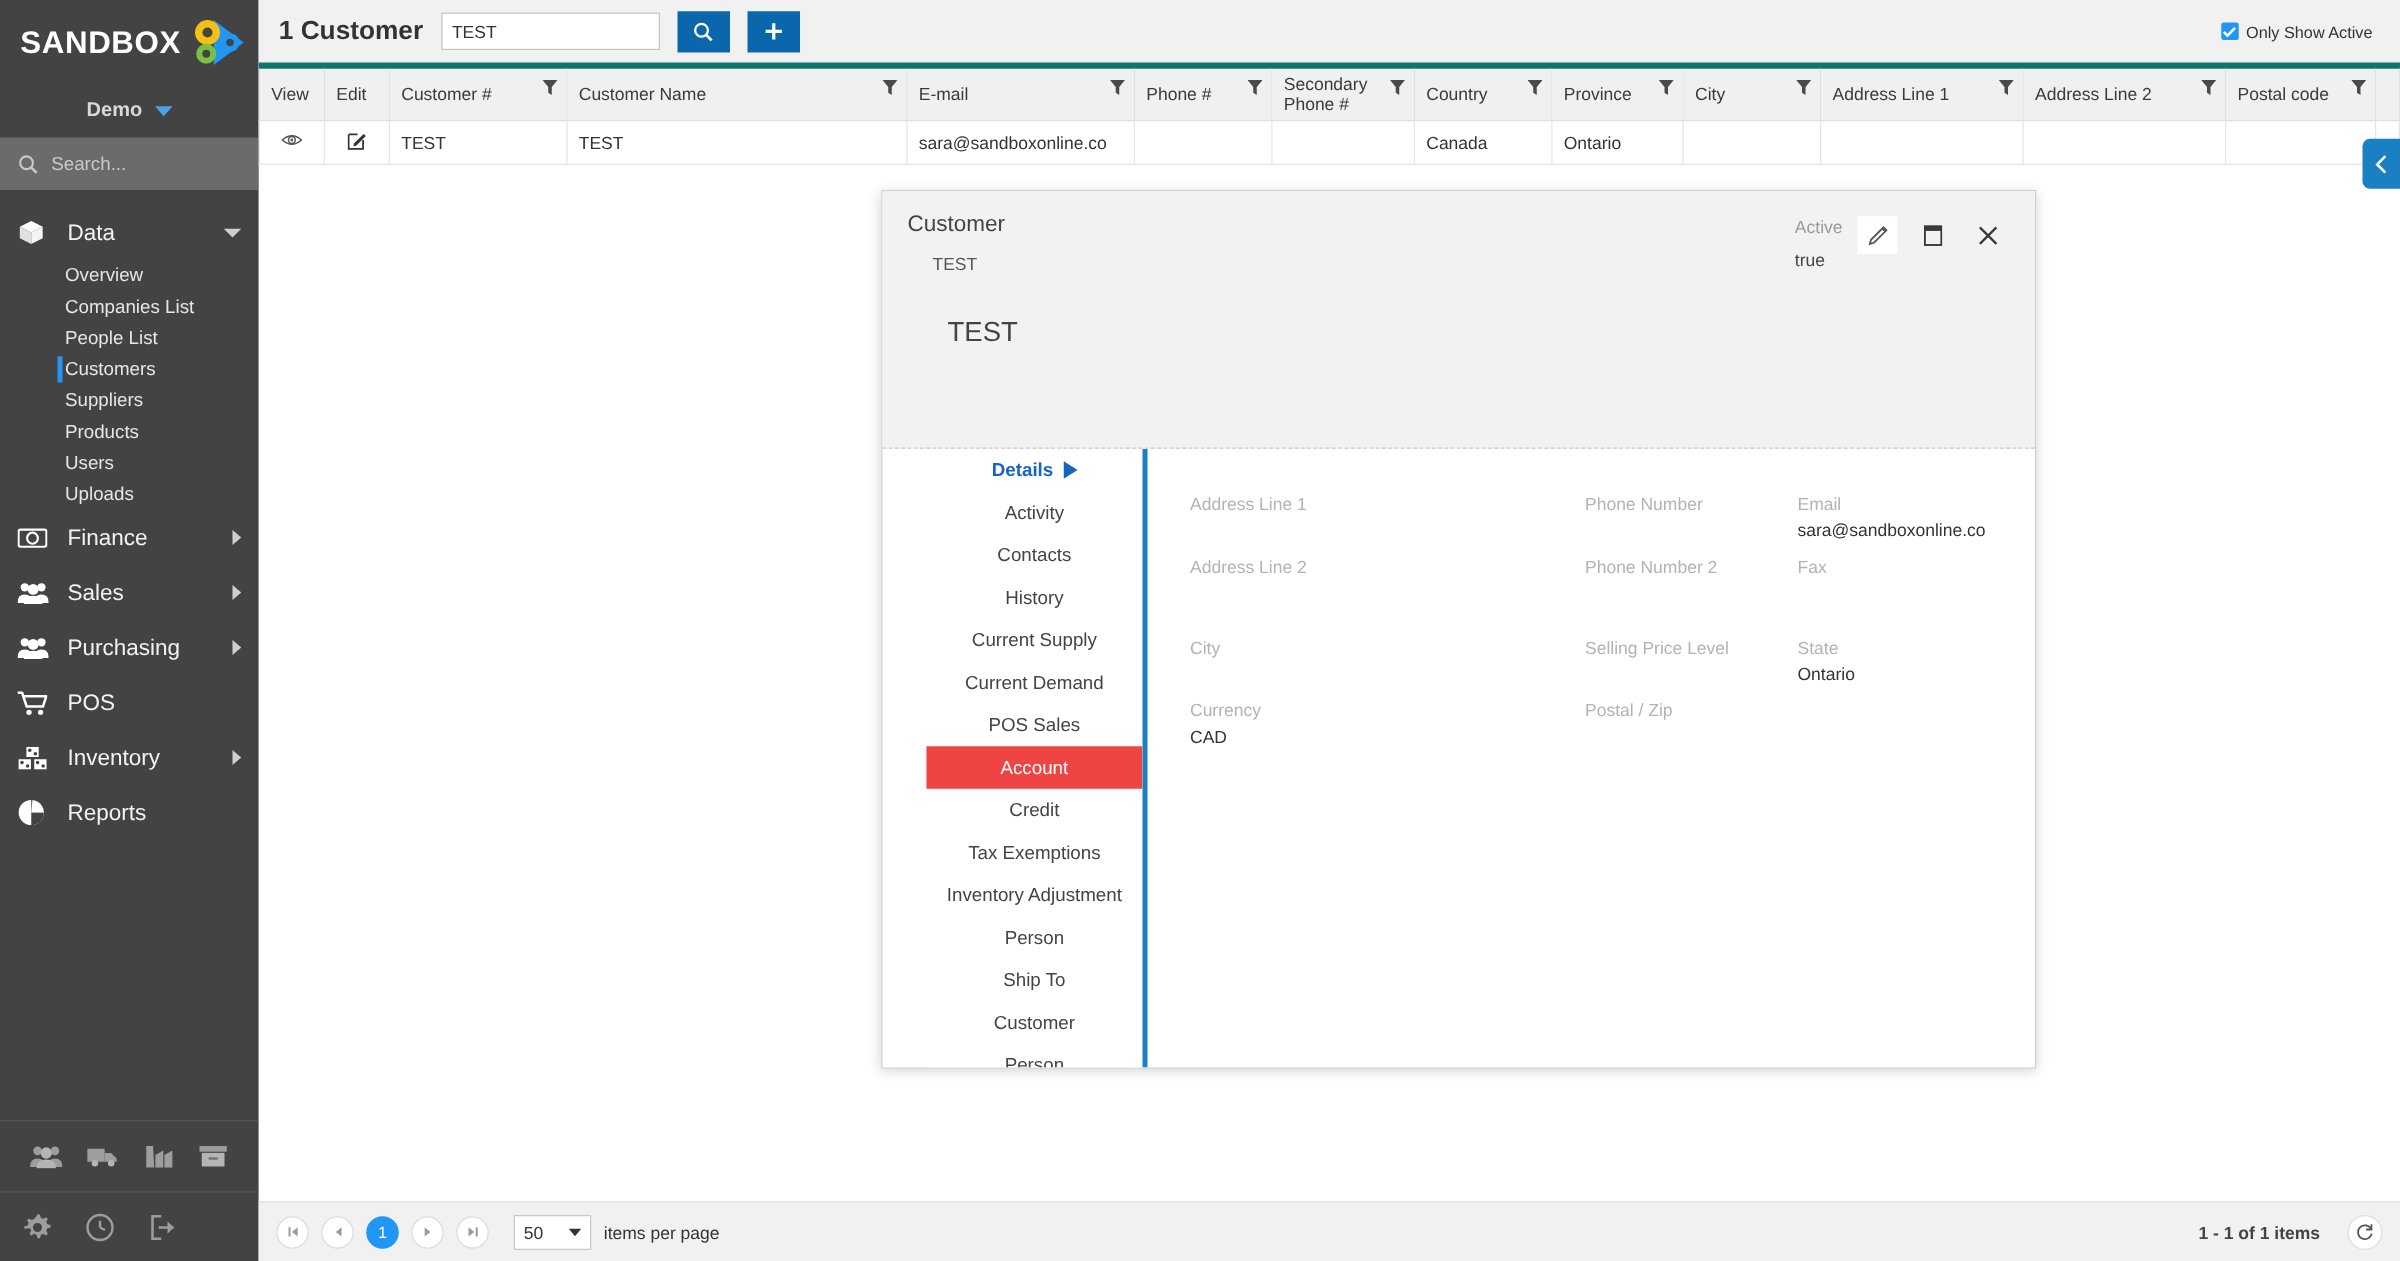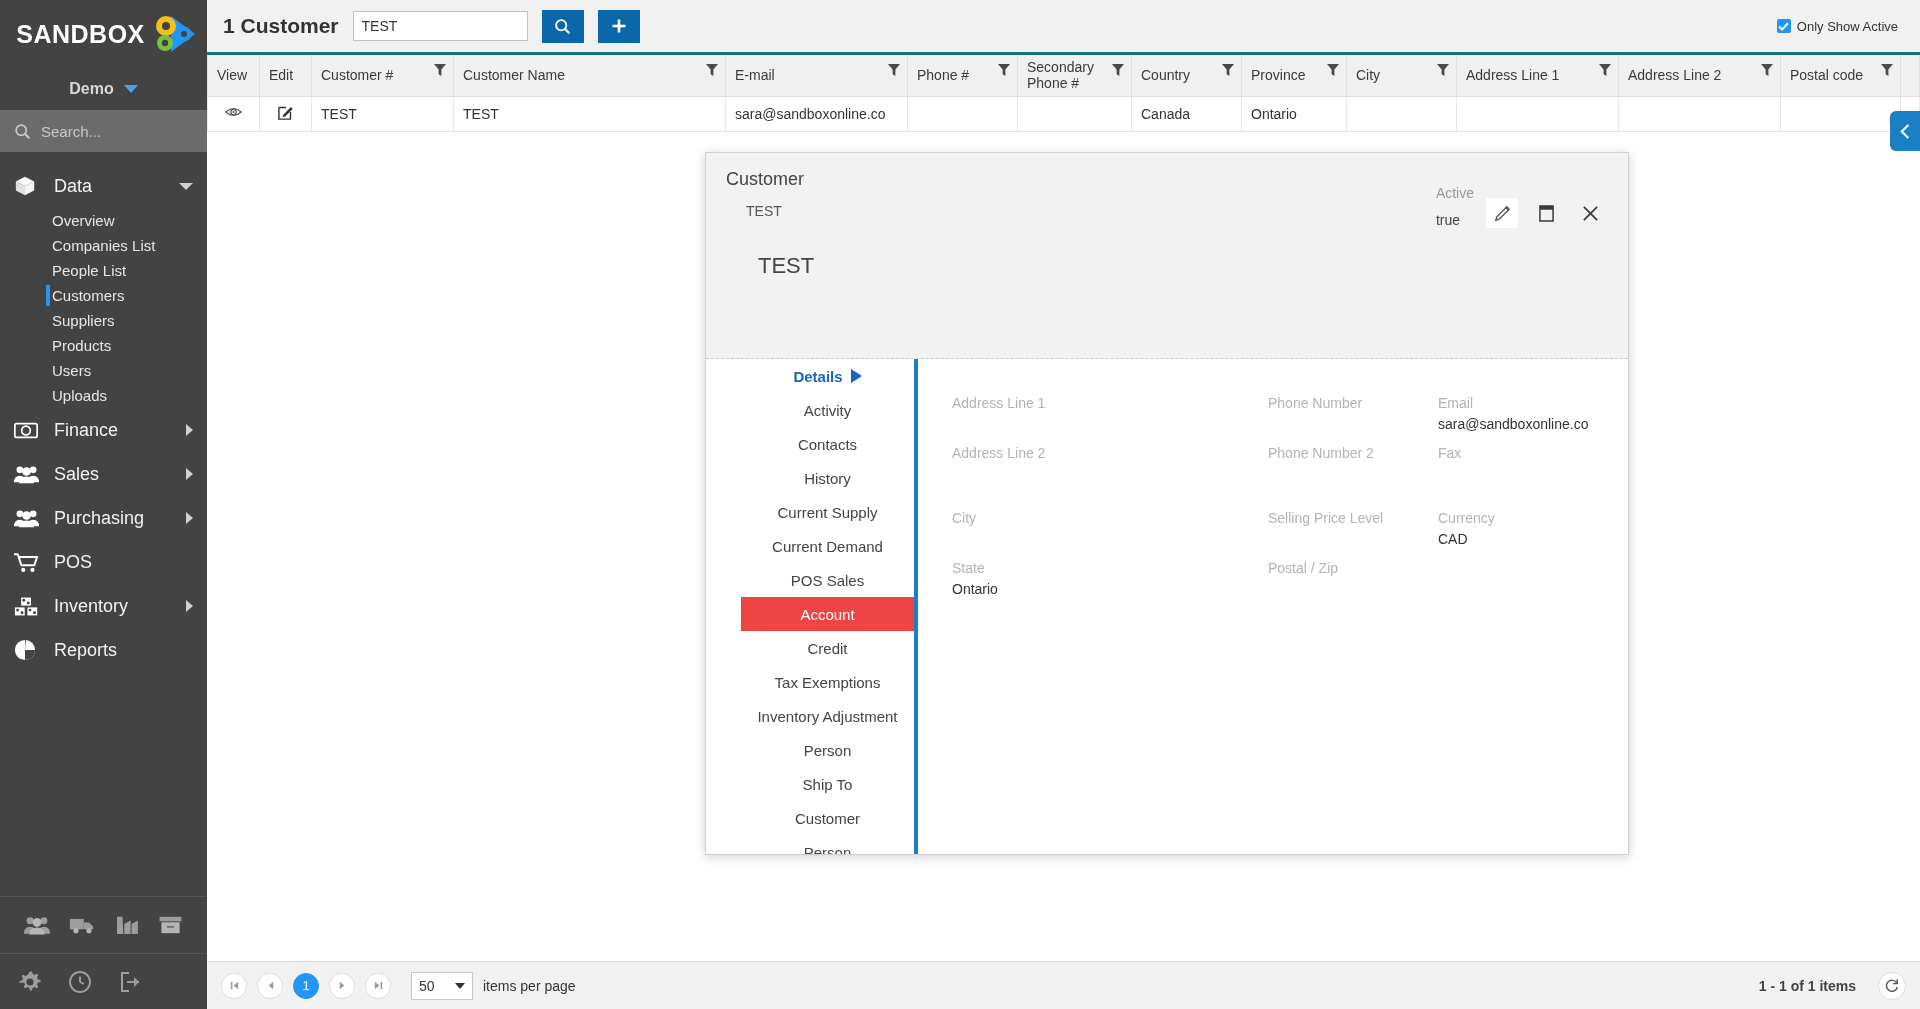--- a/index.html
+++ b/index.html
@@ -59,21 +59,21 @@
     height: 56px; display: flex; align-items: center;
     justify-content: space-around; padding: 0 14px;
   }
   .sb-icons.second { border-top: 1px solid #555; justify-content: flex-start; gap: 26px; padding-left: 18px; }
   svg.icn { display: block; }
 
   
   .main { flex: 1 1 auto; height: 1009px; position: relative; background: #fff; }
   .topbar {
     height: 55px; background: #f1f1f1; display: flex; align-items: center;
-    padding: 0 16px; gap: 14px; border-bottom: 3px solid #0f766e;
+    padding: 0 16px; gap: 14px; border-bottom: 5px solid #0f766e;
   }
   .page-title { font-size: 21px; color: #333; font-weight: bold; white-space: nowrap; }
   .search-box {
     width: 175px; height: 30px; border: 1px solid #c4c4c4; background: #fff;
     display: flex; align-items: center; padding: 0 8px; font-size: 14px; color: #333;
   }
   .sq-btn {
     width: 42px; height: 33px; background: #0b67ab; display: flex;
     align-items: center; justify-content: center; cursor: pointer;
   }
@@ -113,21 +113,21 @@
     background: #fff; border: 1px solid #cfcfcf; box-shadow: 0 2px 10px rgba(0,0,0,.18);
     z-index: 20; display: flex; flex-direction: column;
   }
   .modal-head {
     height: 206px; background: #f2f2f2; position: relative;
     border-bottom: 1px dashed #c9c9c9; padding: 16px 20px;
   }
   .m-title { font-size: 18px; color: #444; }
   .m-sub { font-size: 14px; color: #555; margin: 13px 0 0 20px; }
   .m-big { font-size: 22px; color: #444; margin: 34px 0 0 32px; }
-  .m-actions { position: absolute; right: 22px; top: 32px; display: flex; align-items: flex-end; gap: 12px; }
+  .m-actions { position: absolute; right: 22px; top: 20px; display: flex; align-items: flex-start; gap: 12px; }
   .m-active { text-align: left; }
   .m-active .k { font-size: 14px; color: #9a9a9a; }
   .m-active .v { font-size: 14px; color: #444; margin-top: 11px; }
   .m-btn { width: 32px; height: 30px; display: flex; align-items: center; justify-content: center; cursor: pointer; }
   .m-btn.sel { background: #fff; }
   .modal-body { flex: 1; display: flex; overflow: hidden; }
   .tabs {
     width: 177px; flex: 0 0 177px; border-right: 4px solid #1b7fc4;
     background: #fff; overflow: hidden; margin-left: 35px;
   }
@@ -633,27 +633,27 @@
 
             <div class="fld">
               <div class="k">City</div>
               <div class="v"></div>
             </div>
             <div class="fld">
               <div class="k">Selling Price Level</div>
               <div class="v"></div>
             </div>
             <div class="fld">
+              <div class="k">State</div>
+              <div class="v">Ontario</div>
+            </div>
+
+            <div class="fld">
               <div class="k">Currency</div>
               <div class="v">CAD</div>
-            </div>
-
-            <div class="fld">
-              <div class="k">State</div>
-              <div class="v">Ontario</div>
             </div>
             <div class="fld">
               <div class="k">Postal / Zip</div>
               <div class="v"></div>
             </div>
             <div class="fld">
               <div class="k"></div>
               <div class="v"></div>
             </div>
           </div>

